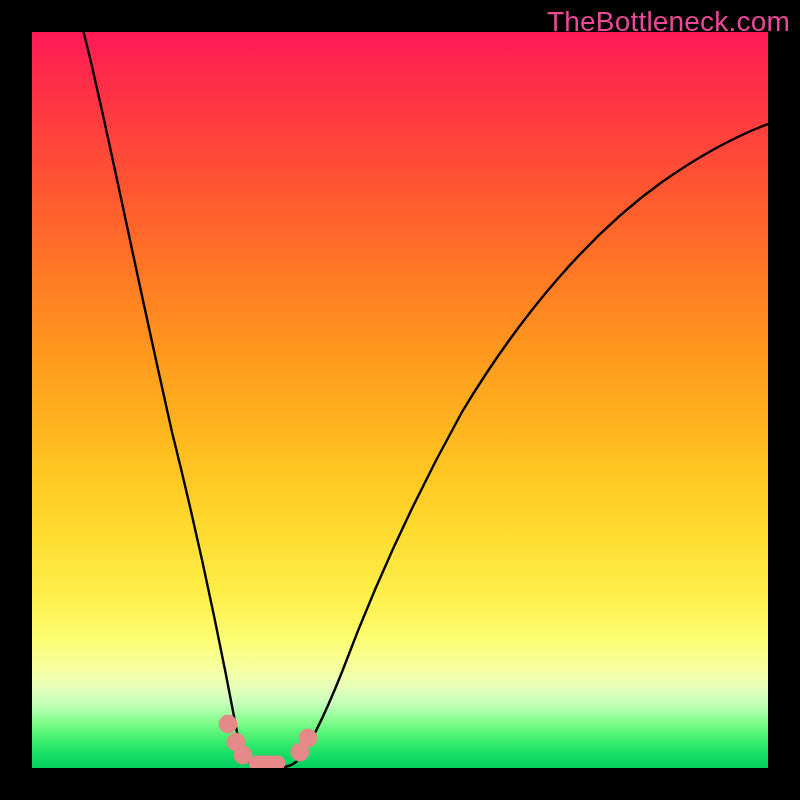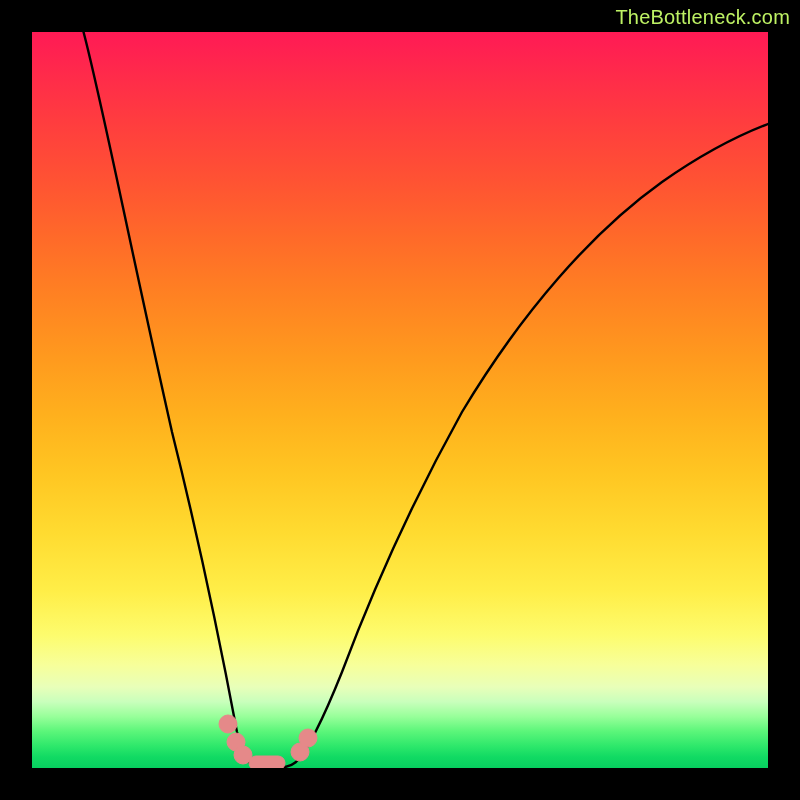--- a/index.html
+++ b/index.html
@@ -46,22 +46,22 @@
       #5cf67a 95%,
       #2ee86b 97%,
       #11da63 98.5%,
       #07cf5f 100%
     );
   }
   .watermark {
     position: absolute;
     top: 6px;
     right: 10px;
-    color: #bef264;
-    font-size: 20px;
+    color: #ec4899;
+    font-size: 28px;
     letter-spacing: 0.2px;
   }
   svg.curve {
     position: absolute;
     top: 0;
     left: 0;
     width: 736px;
     height: 736px;
   }
 </style>

